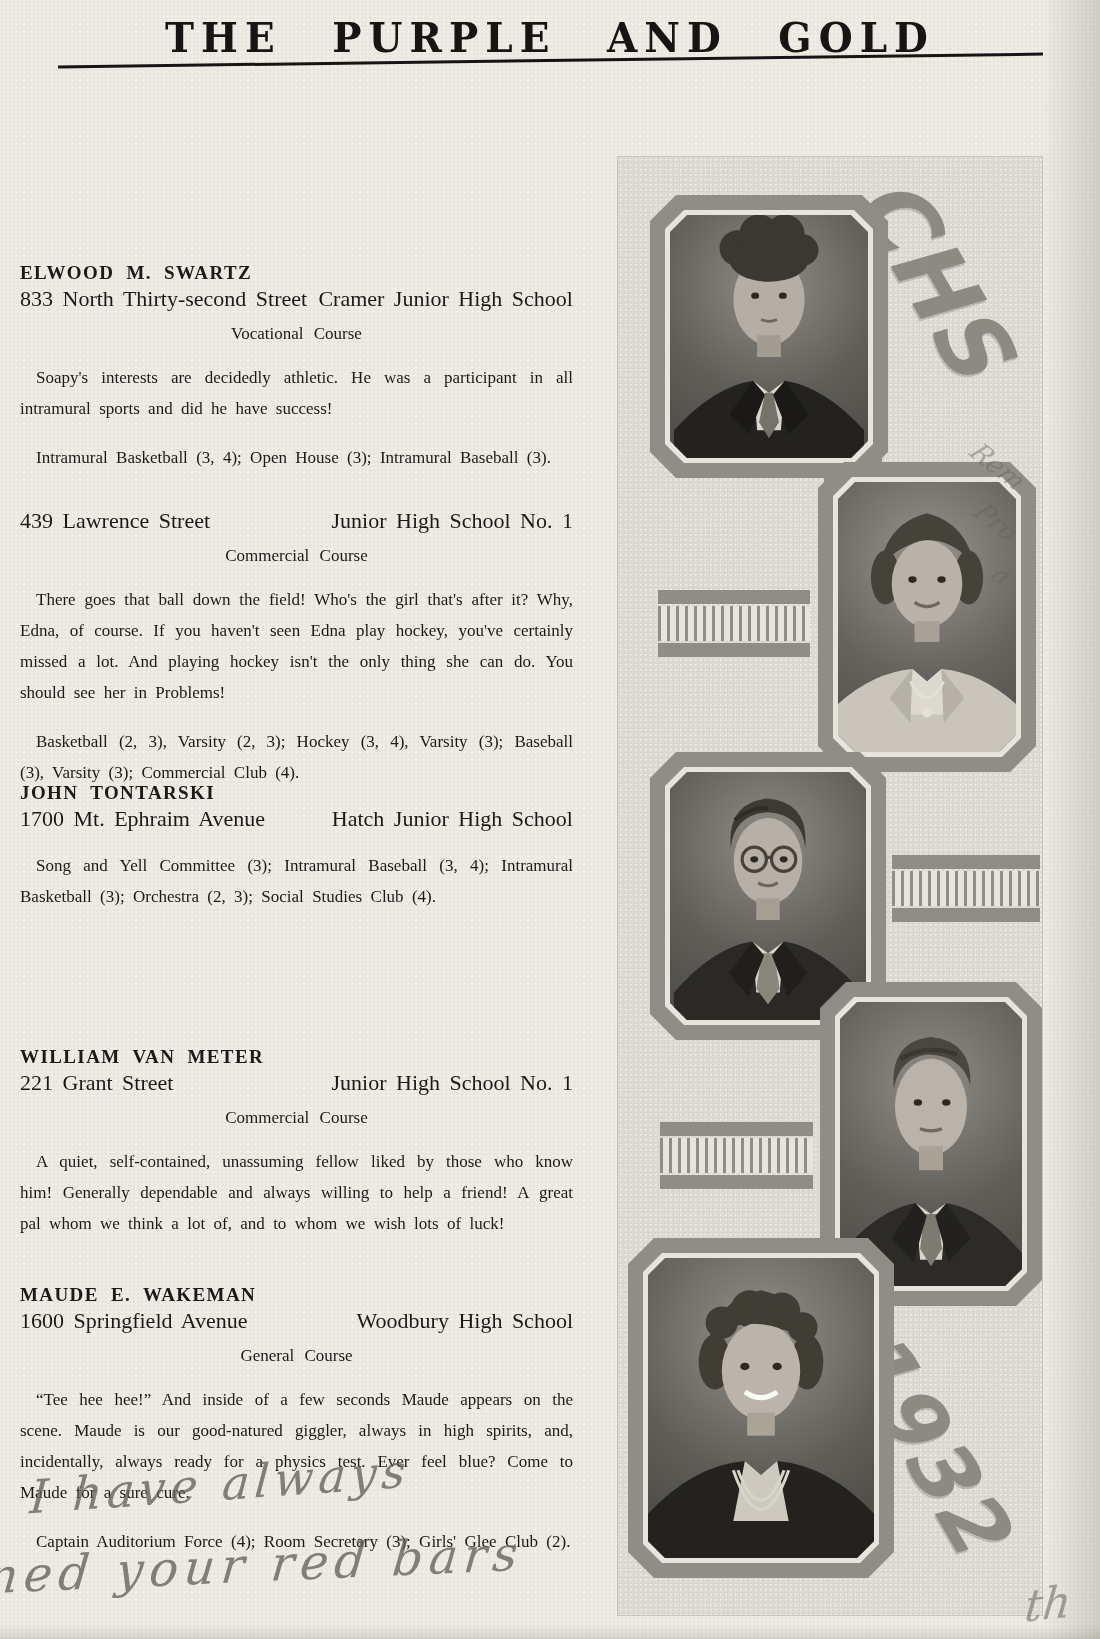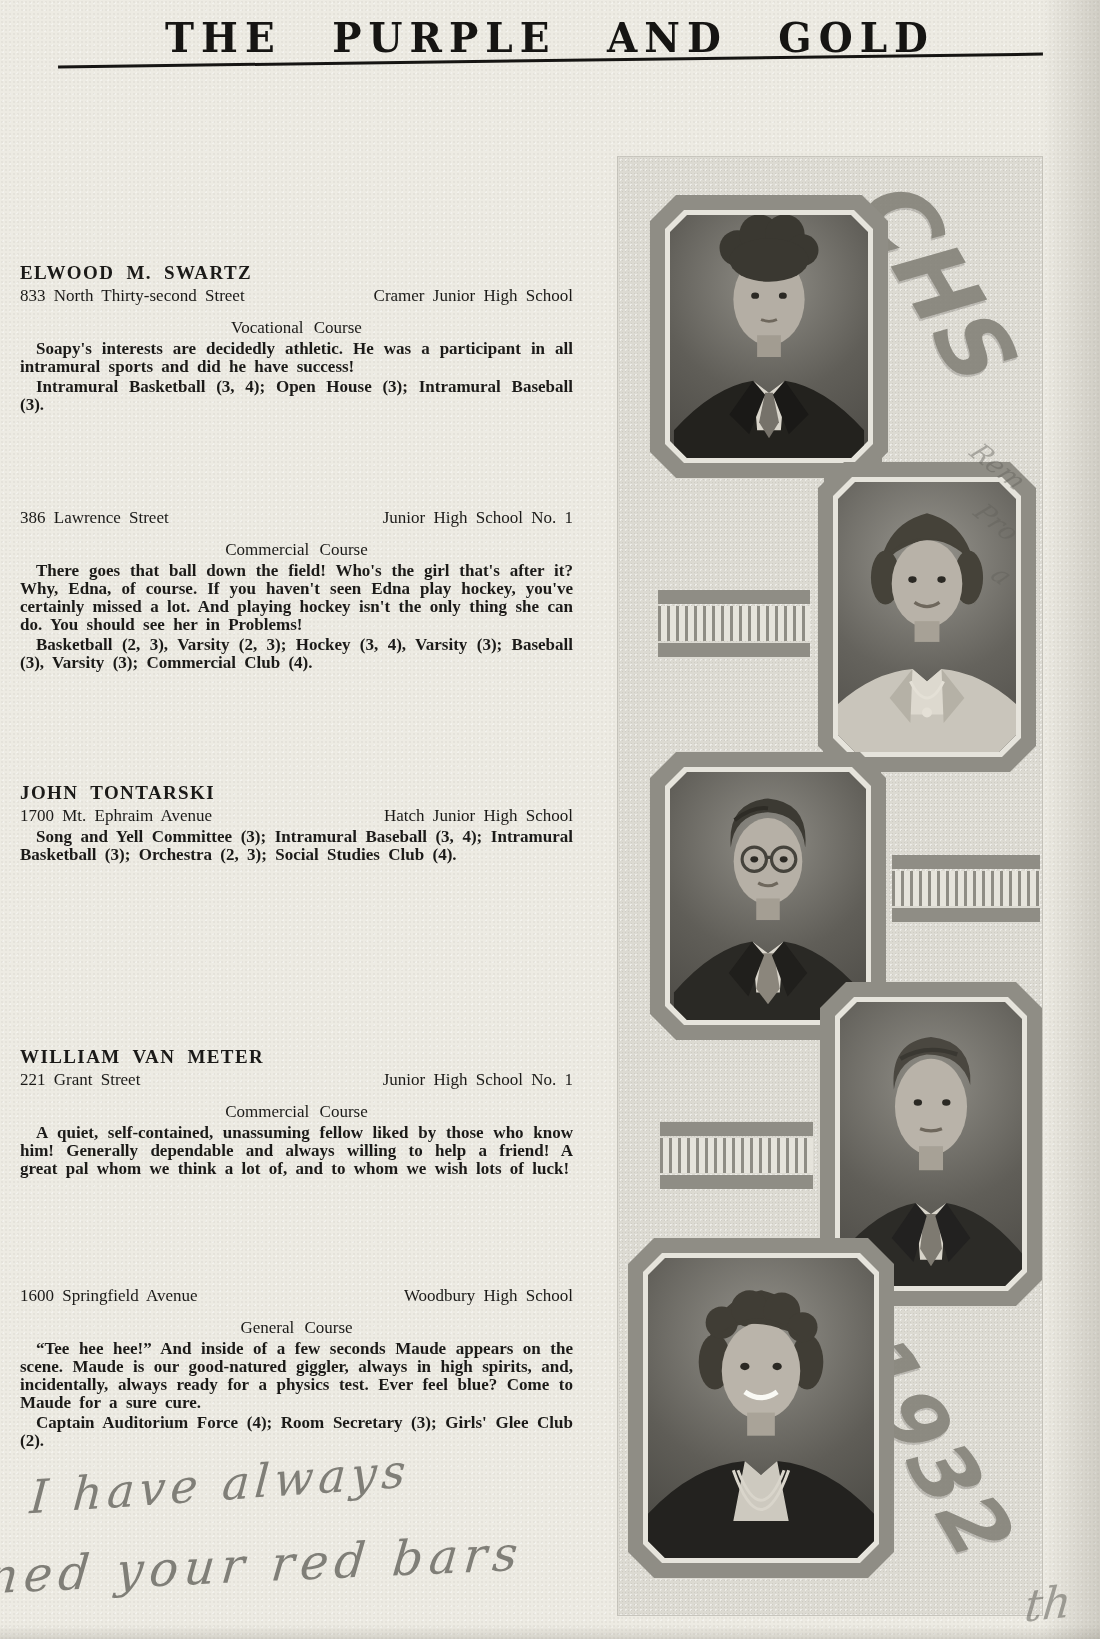--- a/index.html
+++ b/index.html
@@ -23,24 +23,24 @@
   }
   .mast-rule{
     position:absolute; left:58px; top:59px; width:985px; height:3px;
     background:#161513; transform:rotate(-0.75deg);
   }
   
   .entry{position:absolute; left:20px; width:553px;}
   .entry .name{text-align:left; font-size:19px; font-weight:bold;
     letter-spacing:1.4px; word-spacing:6px;}
   .entry .addr-row{display:flex; justify-content:space-between;
-    font-size:17px; margin-top:2px; word-spacing:4px;}
+    font-size:22px; margin-top:2px; word-spacing:4px;}
   .entry .course{text-align:center; font-size:17px; margin-top:12px; word-spacing:6px;}
-  .entry .desc,.entry .acts{font-size:17px; line-height:18px;
-    text-align:justify; text-indent:16px; word-spacing:0.24em; margin-top:2px;font-weight:bold;}
+  .entry .desc,.entry .acts{font-size:17px; line-height:31px;
+    text-align:justify; text-indent:16px; word-spacing:0.24em; margin-top:18px;}
   
   .panel{
     position:absolute; left:618px; top:157px; width:424px; height:1458px;
     background:#dcdad2;
     background-image:
       radial-gradient(rgba(255,255,255,.5) 1px, transparent 1px),
       radial-gradient(rgba(110,108,100,.12) 1px, transparent 1px);
     background-size:5px 5px, 3px 3px;
     box-shadow:0 0 0 1px rgba(130,127,118,.35);
   }
@@ -105,21 +105,21 @@
       <span>833 North Thirty-second Street</span>
       <span>Cramer Junior High School</span>
     </div>
     <div class="course">Vocational Course</div>
     <div class="desc">Soapy's interests are decidedly athletic. He was a participant in all intramural sports and did he have success!</div>
     <div class="acts">Intramural Basketball (3, 4); Open House (3); Intramural Baseball (3).</div>
   </div>
 
   <div class="entry" style="top:506px">
     <div class="addr-row">
-      <span>386 Lawrence Street</span>
+      <span>439 Lawrence Street</span>
       <span>Junior High School No. 1</span>
     </div>
     <div class="course">Commercial Course</div>
     <div class="desc">There goes that ball down the field! Who's the girl that's after it? Why, Edna, of course. If you haven't seen Edna play hockey, you've certainly missed a lot. And playing hockey isn't the only thing she can do. You should see her in Problems!</div>
     <div class="acts">Basketball (2, 3), Varsity (2, 3); Hockey (3, 4), Varsity (3); Baseball (3), Varsity (3); Commercial Club (4).</div>
   </div>
 
   <div class="entry" style="top:782px">
     <div class="name">JOHN TONTARSKI</div>
     <div class="addr-row">
@@ -133,20 +133,21 @@
     <div class="name">WILLIAM VAN METER</div>
     <div class="addr-row">
       <span>221 Grant Street</span>
       <span>Junior High School No. 1</span>
     </div>
     <div class="course">Commercial Course</div>
     <div class="desc">A quiet, self-contained, unassuming fellow liked by those who know him! Generally dependable and always willing to help a friend! A great pal whom we think a lot of, and to whom we wish lots of luck!</div>
   </div>
 
   <div class="entry" style="top:1284px">
+    <div class="name">MAUDE E. WAKEMAN</div>
     <div class="addr-row">
       <span>1600 Springfield Avenue</span>
       <span>Woodbury High School</span>
     </div>
     <div class="course">General Course</div>
     <div class="desc">“Tee hee hee!” And inside of a few seconds Maude appears on the scene. Maude is our good-natured giggler, always in high spirits, and, incidentally, always ready for a physics test. Ever feel blue? Come to Maude for a sure cure.</div>
     <div class="acts">Captain Auditorium Force (4); Room Secretary (3); Girls' Glee Club (2).</div>
   </div>
 
   <div class="panel">

